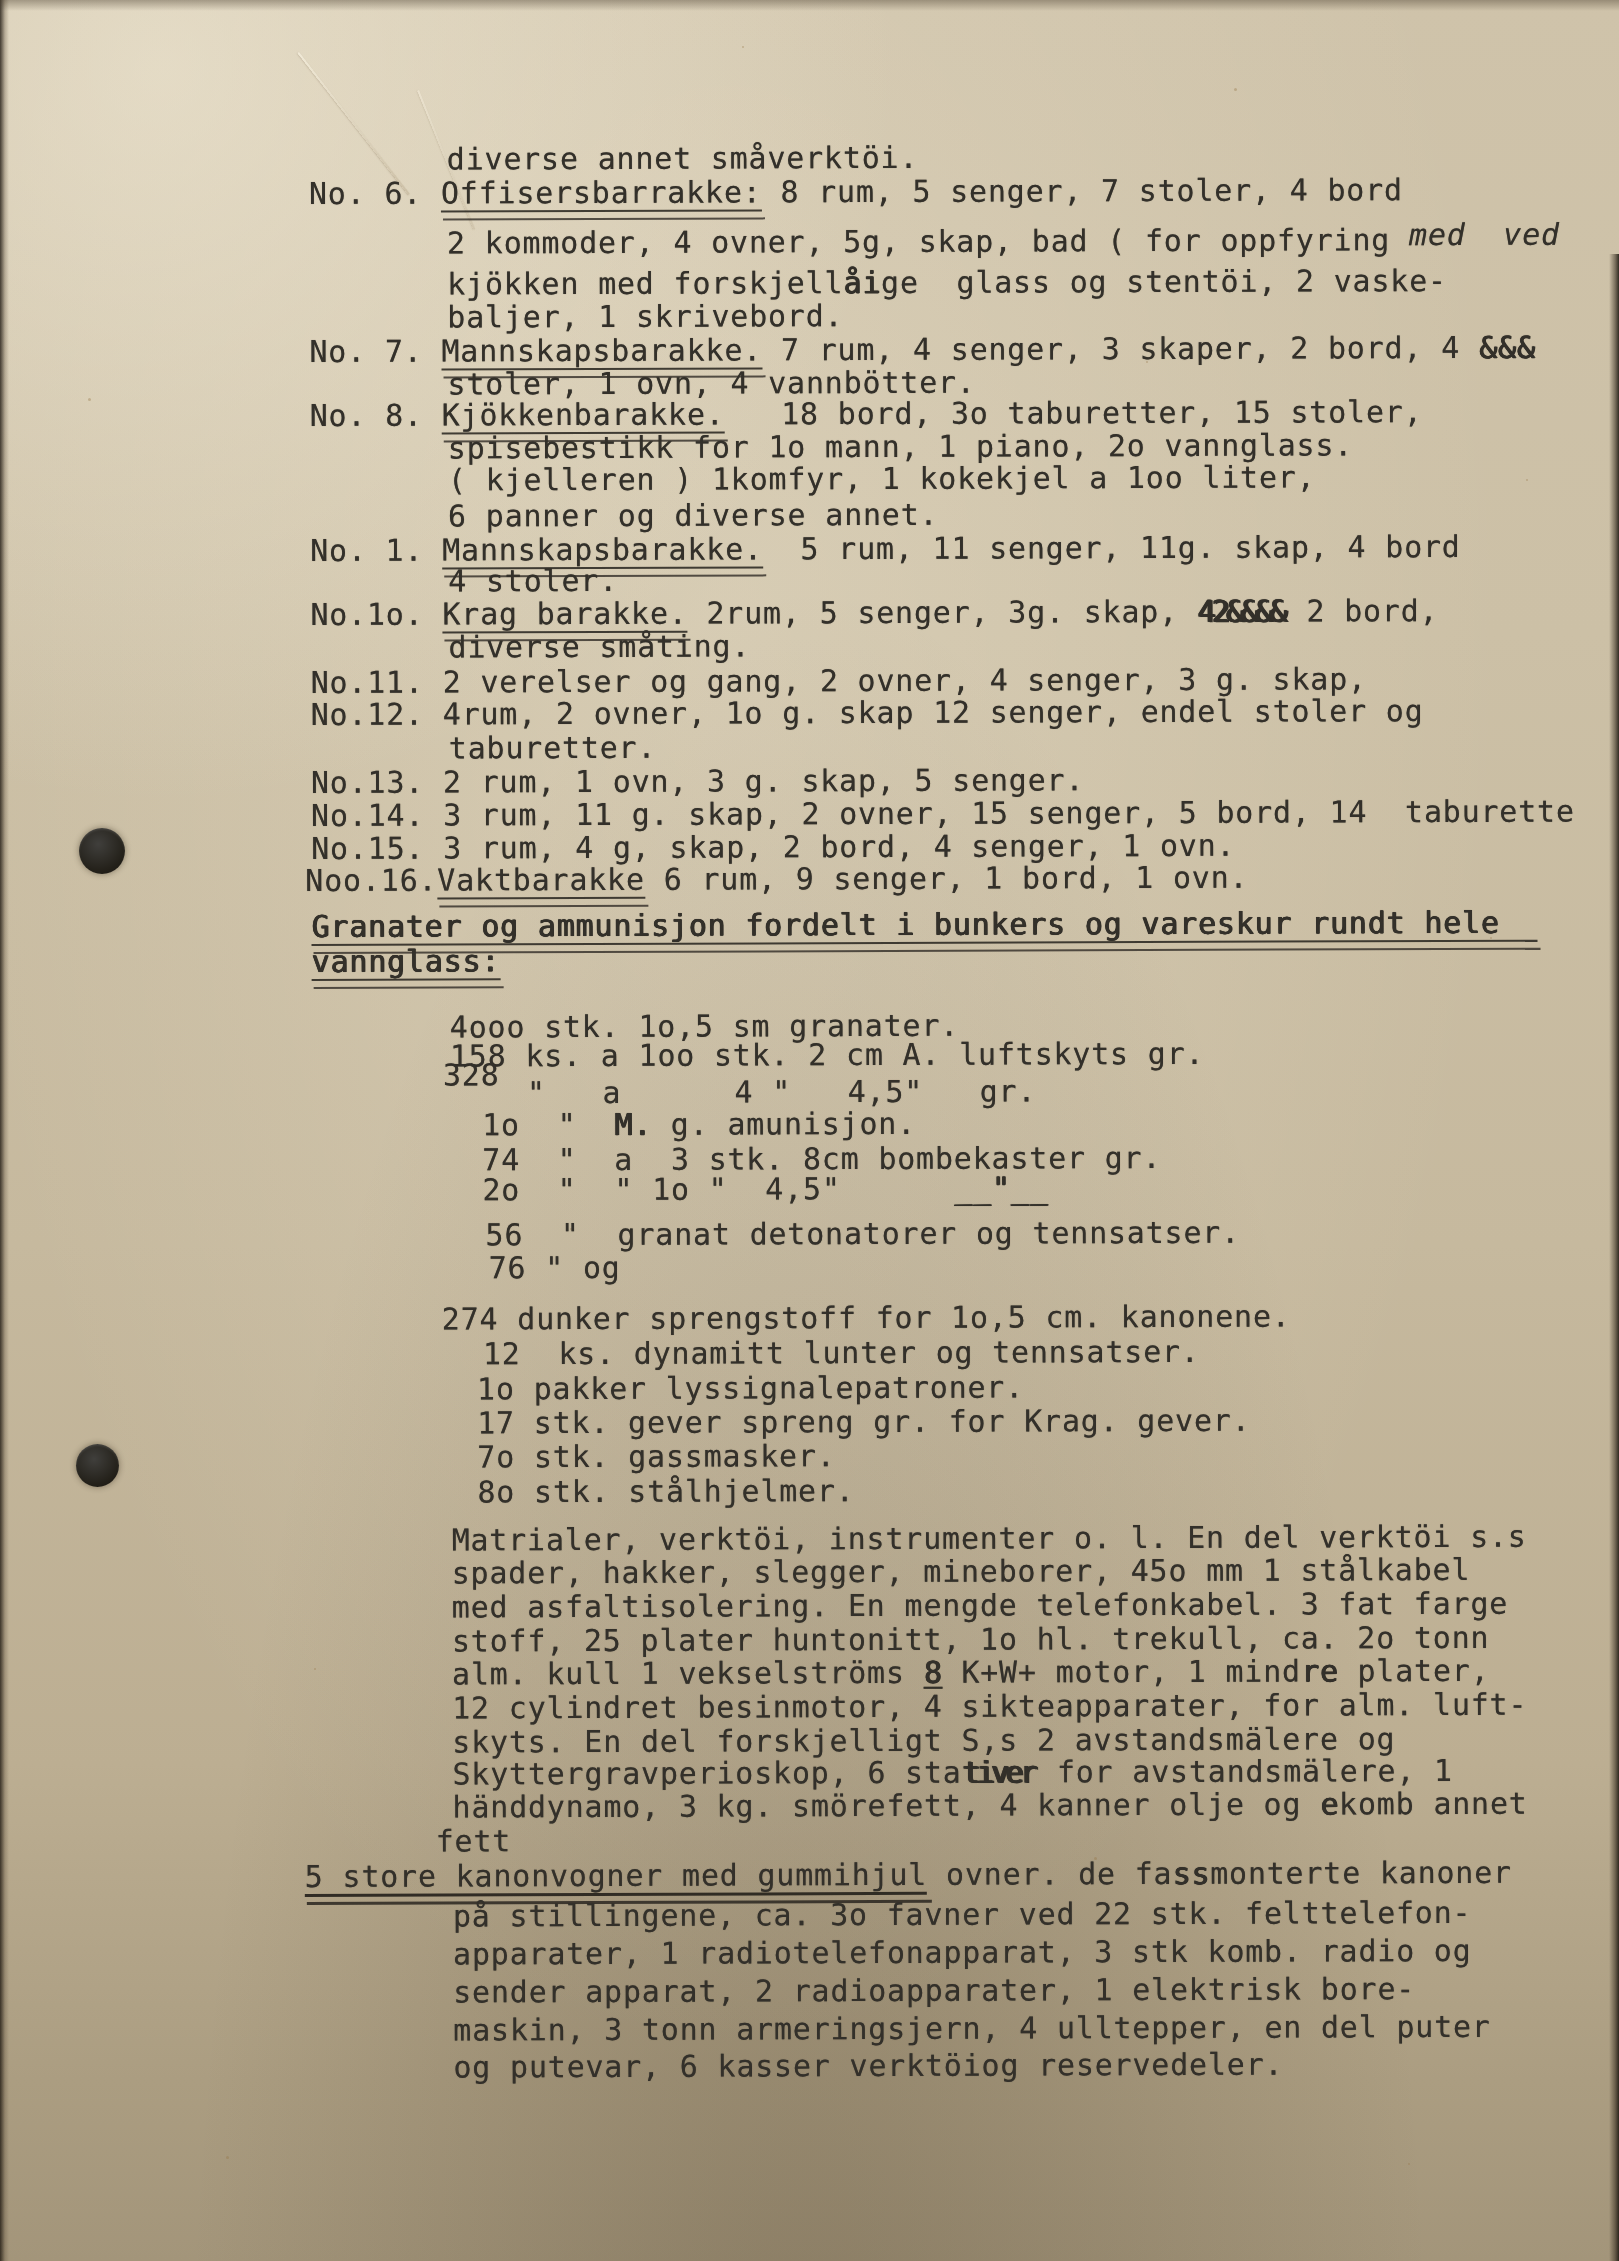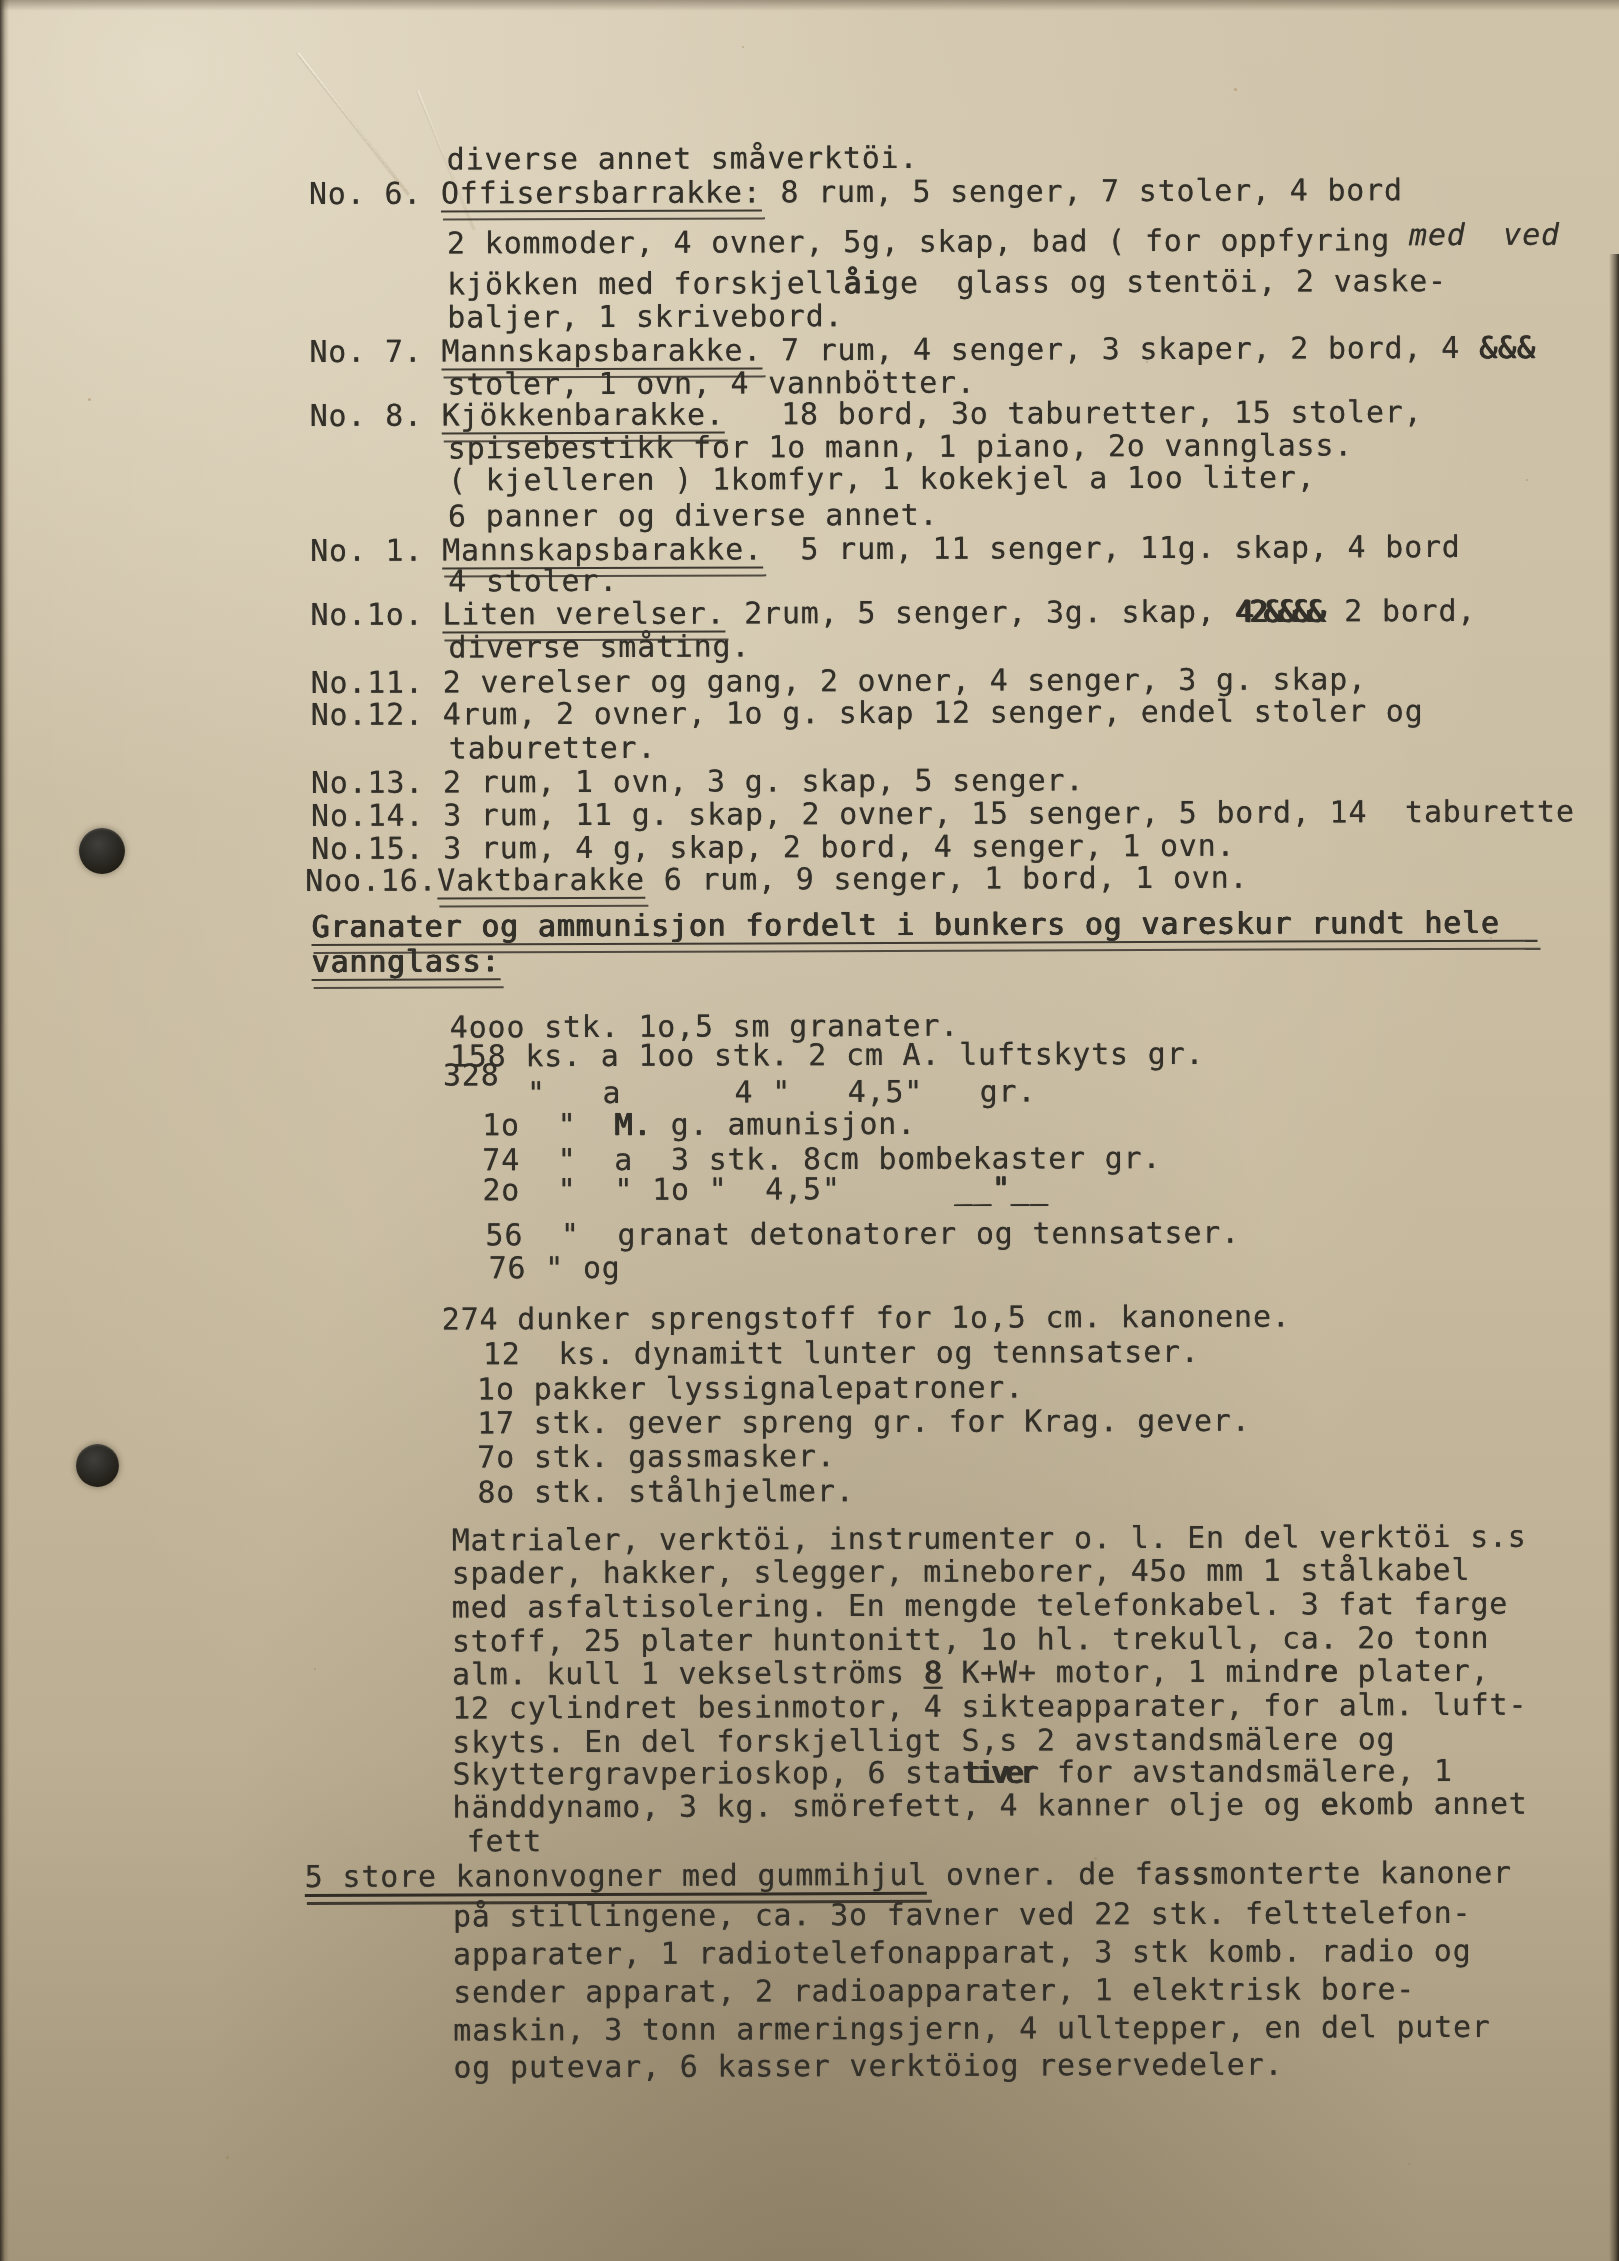--- a/index.html
+++ b/index.html
@@ -76,21 +76,21 @@
       <div class="line" style="left: 447px; top: 268px;"><span class="seg">kjökken med forskjell</span><span class="seg b">åi</span><span class="seg">ge  glass og stentöi, 2 vaske-</span></div>
       <div class="line" style="left: 447px; top: 301px;"><span class="seg">baljer, 1 skrivebord.</span></div>
       <div class="line" style="left: 309px; top: 335px;"><span class="seg">No. 7. </span><span class="seg u2">Mannskapsbarakke.</span><span class="seg"> 7 rum, 4 senger, 3 skaper, 2 bord, 4 </span><span class="seg b">&amp;&amp;&amp;</span></div>
       <div class="line" style="left: 447px; top: 368px;"><span class="seg">stoler, 1 ovn, 4 vannbötter.</span></div>
       <div class="line" style="left: 309px; top: 399px;"><span class="seg">No. 8. </span><span class="seg u2">Kjökkenbarakke.</span><span class="seg">   18 bord, 3o taburetter, 15 stoler,</span></div>
       <div class="line" style="left: 447px; top: 432px;"><span class="seg">spisebestikk for 1o mann, 1 piano, 2o vannglass.</span></div>
       <div class="line" style="left: 447px; top: 464px;"><span class="seg">( kjelleren ) 1komfyr, 1 kokekjel a 1oo liter,</span></div>
       <div class="line" style="left: 447px; top: 500px;"><span class="seg">6 panner og diverse annet.</span></div>
       <div class="line" style="left: 309px; top: 534px;"><span class="seg">No. 1. </span><span class="seg u2">Mannskapsbarakke.</span><span class="seg">  5 rum, 11 senger, 11g. skap, 4 bord</span></div>
       <div class="line" style="left: 447px; top: 565px;"><span class="seg">4 stoler.</span></div>
-      <div class="line" style="left: 309px; top: 598px;"><span class="seg">No.1o. </span><span class="seg u2">Liten verelser.</span><span class="seg"> 2rum, 5 senger, 3g. skap, </span><span class="seg bt">42&amp;&amp;&amp;&amp;</span><span class="seg"> 2 bord,</span></div>
+      <div class="line" style="left: 309px; top: 598px;"><span class="seg">No.1o. </span><span class="seg u2">Krag barakke.</span><span class="seg"> 2rum, 5 senger, 3g. skap, </span><span class="seg bt">42&amp;&amp;&amp;&amp;</span><span class="seg"> 2 bord,</span></div>
       <div class="line" style="left: 447px; top: 631px;"><span class="seg">diverse småting.</span></div>
       <div class="line" style="left: 309px; top: 666px;"><span class="seg">No.11. 2 verelser og gang, 2 ovner, 4 senger, 3 g. skap,</span></div>
       <div class="line" style="left: 309px; top: 698px;"><span class="seg">No.12. 4rum, 2 ovner, 1o g. skap 12 senger, endel stoler og</span></div>
       <div class="line" style="left: 447px; top: 732px;"><span class="seg">taburetter.</span></div>
       <div class="line" style="left: 309px; top: 766px;"><span class="seg">No.13. 2 rum, 1 ovn, 3 g. skap, 5 senger.</span></div>
       <div class="line" style="left: 309px; top: 799px;"><span class="seg">No.14. 3 rum, 11 g. skap, 2 ovner, 15 senger, 5 bord, 14  taburette</span></div>
       <div class="line" style="left: 309px; top: 832px;"><span class="seg">No.15. 3 rum, 4 g, skap, 2 bord, 4 senger, 1 ovn.</span></div>
       <div class="line" style="left: 303px; top: 864px;"><span class="seg">Noo.16.</span><span class="seg u2">Vaktbarakke</span><span class="seg"> 6 rum, 9 senger, 1 bord, 1 ovn.</span></div>
       <div class="line" style="left: 309px; top: 910px;"><span class="seg u2 hv">Granater og ammunisjon fordelt i bunkers og vareskur rundt hele  </span></div>
       <div class="line" style="left: 309px; top: 945px;"><span class="seg u2 hv">vannglass:</span></div>
@@ -111,21 +111,21 @@
       <div class="line" style="left: 473px; top: 1476px;"><span class="seg">8o stk. stålhjelmer.</span></div>
       <div class="line" style="left: 447px; top: 1524px;"><span class="seg">Matrialer, verktöi, instrumenter o. l. En del verktöi s.s</span></div>
       <div class="line" style="left: 447px; top: 1557px;"><span class="seg">spader, hakker, slegger, mineborer, 45o mm 1 stålkabel</span></div>
       <div class="line" style="left: 447px; top: 1591px;"><span class="seg">med asfaltisolering. En mengde telefonkabel. 3 fat farge</span></div>
       <div class="line" style="left: 447px; top: 1625px;"><span class="seg">stoff, 25 plater huntonitt, 1o hl. trekull, ca. 2o tonn</span></div>
       <div class="line" style="left: 447px; top: 1658px;"><span class="seg">alm. kull 1 vekselströms </span><span class="seg b">8</span><span class="seg"> K+W+ motor, 1 mind</span><span class="seg b">re</span><span class="seg"> plater,</span></div>
       <div class="line" style="left: 447px; top: 1692px;"><span class="seg">12 cylindret besinmotor, </span><span class="seg ov">4</span><span class="seg"> sikteapparater, for alm. luft-</span></div>
       <div class="line" style="left: 447px; top: 1726px;"><span class="seg">skyts. En del forskjelligt S,s 2 avstandsmälere og</span></div>
       <div class="line" style="left: 447px; top: 1758px;"><span class="seg">Skyttergravperioskop, 6 sta</span><span class="seg bt">tiver</span><span class="seg"> for avstandsmälere, 1</span></div>
       <div class="line" style="left: 447px; top: 1791px;"><span class="seg">händdynamo, 3 kg. smörefett, 4 kanner olje og </span><span class="seg b">e</span><span class="seg">komb annet</span></div>
-      <div class="line" style="left: 461px; top: 1825px;"><span class="seg">fett</span></div>
+      <div class="line" style="left: 430px; top: 1825px;"><span class="seg">fett</span></div>
       <div class="line" style="left: 299px; top: 1860px;"><span class="seg u2h">5 store kanonvogner med gummihjul</span><span class="seg"> ovner. de fa</span><span class="seg b">ss</span><span class="seg">monterte kanoner</span></div>
       <div class="line" style="left: 447px; top: 1900px;"><span class="seg">på stillingene, ca. 3o favner ved 22 stk. felttelefon-</span></div>
       <div class="line" style="left: 447px; top: 1938px;"><span class="seg">apparater, 1 radiotelefonapparat, 3 stk komb. radio og</span></div>
       <div class="line" style="left: 447px; top: 1976px;"><span class="seg">sender apparat, 2 radioapparater, 1 elektrisk bore-</span></div>
       <div class="line" style="left: 447px; top: 2014px;"><span class="seg">maskin, 3 tonn armeringsjern, 4 ulltepper, en del puter</span></div>
       <div class="line" style="left: 447px; top: 2051px;"><span class="seg">og putevar, 6 kasser verktöiog reservedeler.</span></div>
     </div>
 </div>
 
 

